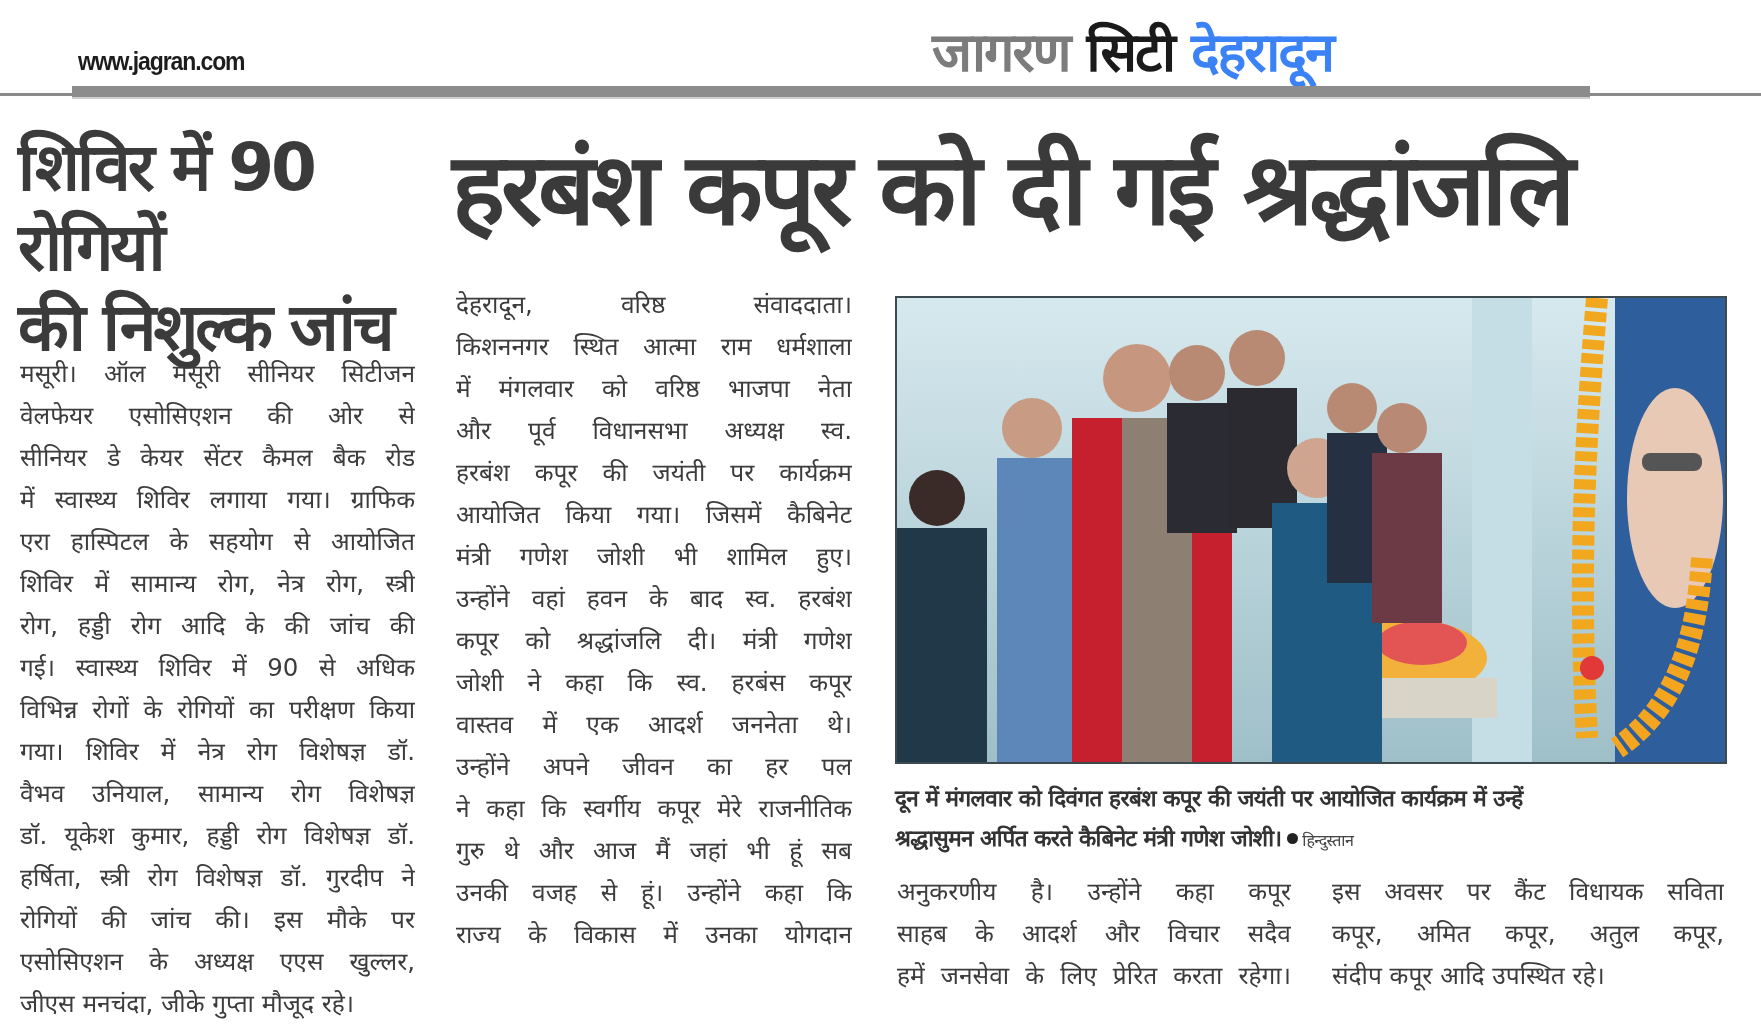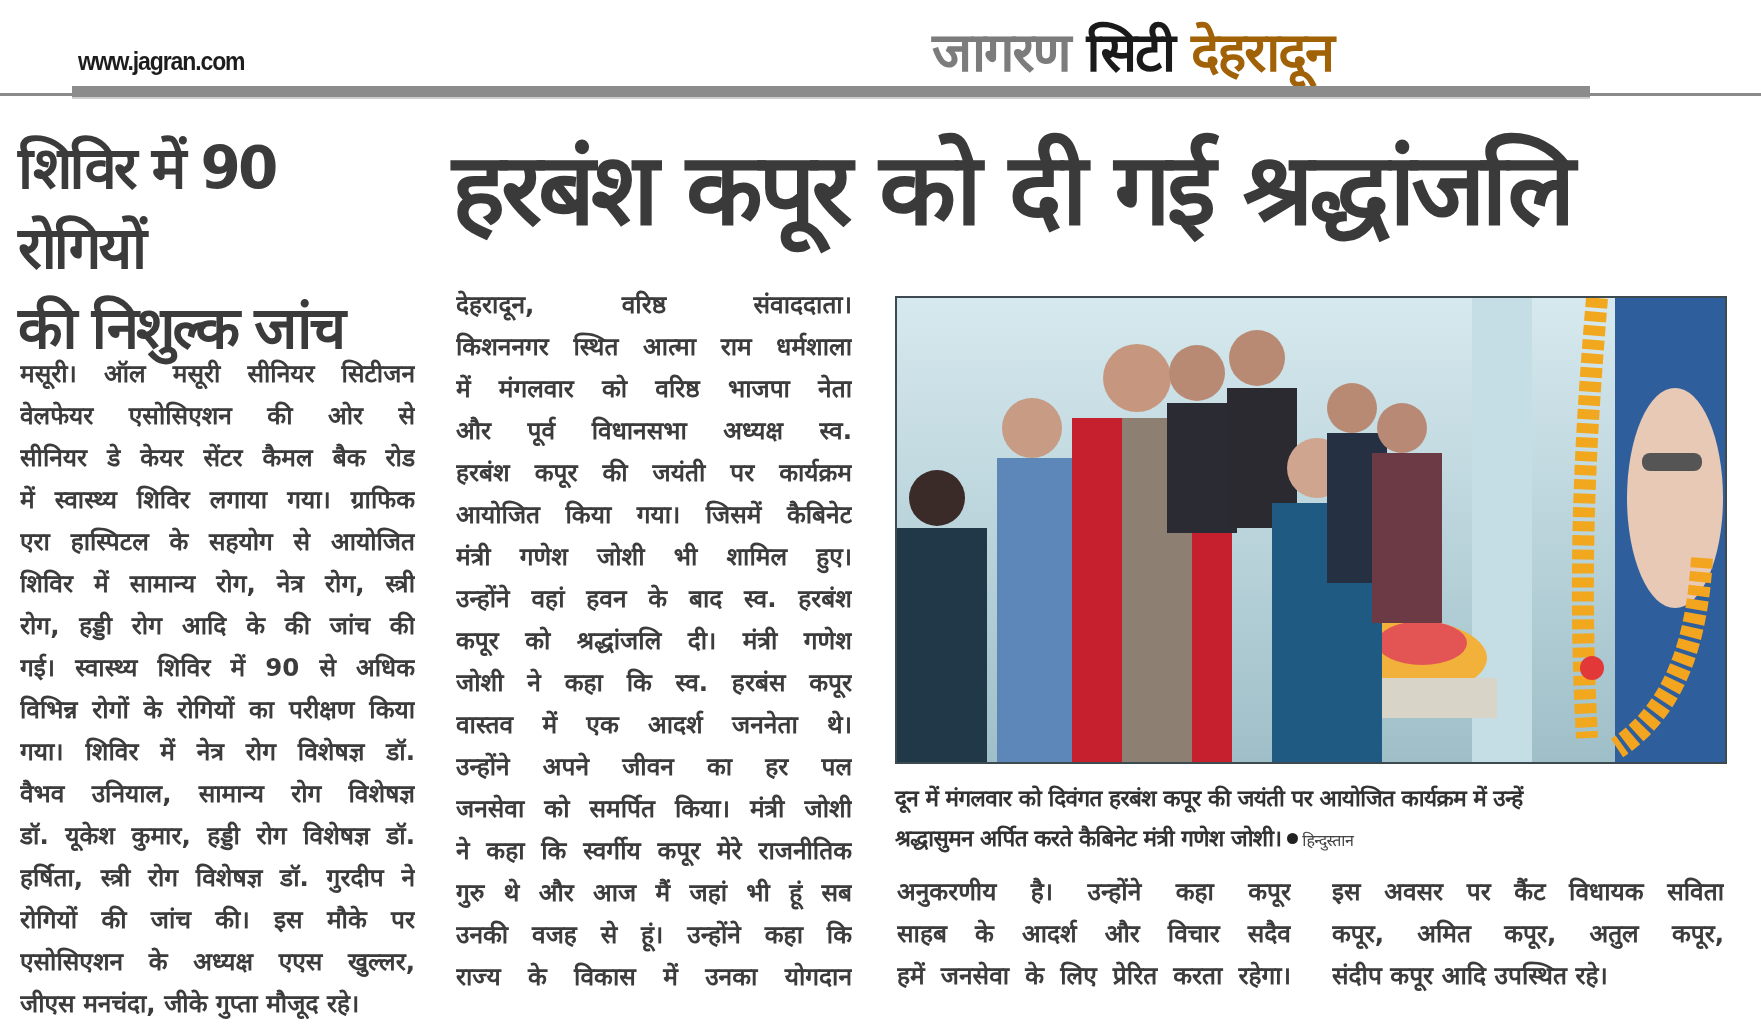--- a/index.html
+++ b/index.html
@@ -1,41 +1,41 @@
 <!DOCTYPE html>
 <html><head>
 <meta charset="utf-8">
 <style>
   html, body { margin:0; padding:0; }
   body {
     width:1761px; height:1029px; overflow:hidden; background:#ffffff;
     font-family:"DejaVu Sans", sans-serif; color:#3a3a3a; position:relative;
   }
-  .abs { position:absolute;font-weight:bold; }
+  .abs { position:absolute; }
 
   
   .site-url {
     left:78px; top:47px; font-family:"Liberation Sans", sans-serif;
     font-weight:bold; font-size:25px; letter-spacing:-1.2px; color:#1d1d1d;
     transform:scaleX(0.92); transform-origin:left;
   }
   .mast-rule-left { left:0; top:93px; width:72px; height:3px; background:#8a8a8a; }
   .mast-rule-mid  { left:72px; top:86px; width:1518px; height:11px; background:#8c8c8c; border-bottom:2px solid #cfcfcf; }
   .mast-rule-right{ left:1590px; top:93px; width:171px; height:3px; background:#8a8a8a; }
   .mast-title {
     left:912px; top:18px; font-family:"DejaVu Sans", sans-serif; font-weight:bold;
     font-size:54px; letter-spacing:-2px; line-height:70px; white-space:nowrap;
   }
   .mast-title .w1 { color:#7c7c7c;margin-left:20px; }
   .mast-title .w2 { color:#1a1a1a; }
-  .mast-title .w3 { color:#a16207;margin-top:12px; }
+  .mast-title .w3 { color:#3b82f6;margin-top:12px; }
 
   
   .side-head {
-    left:18px; top:128px; width:400px; font-weight:bold; font-size:58px;
+    left:18px; top:128px; width:400px; font-weight:bold; font-size:66px;
     line-height:80px; color:#3b3b3b; letter-spacing:-3px;
   }
   .main-head {
     left:452px; top:130px; font-weight:bold; font-size:100px; line-height:120px;
     color:#3a3a3a; letter-spacing:-4px; white-space:nowrap;
   }
 
   
   .col {
     font-size:24.5px; line-height:42px; color:#3c3c3c; text-align:justify;
@@ -106,21 +106,20 @@
   <span class="line">में मंगलवार को वरिष्ठ भाजपा नेता</span>
   <span class="line">और पूर्व विधानसभा अध्यक्ष स्व.</span>
   <span class="line">हरबंश कपूर की जयंती पर कार्यक्रम</span>
   <span class="line">आयोजित किया गया। जिसमें कैबिनेट</span>
   <span class="line">मंत्री गणेश जोशी भी शामिल हुए।</span>
   <span class="line">उन्होंने वहां हवन के बाद स्व. हरबंश</span>
   <span class="line">कपूर को श्रद्धांजलि दी। मंत्री गणेश</span>
   <span class="line">जोशी ने कहा कि स्व. हरबंस कपूर</span>
   <span class="line">वास्तव में एक आदर्श जननेता थे।</span>
   <span class="line">उन्होंने अपने जीवन का हर पल</span>
-  <span class="line">जनसेवा को समर्पित किया। मंत्री जोशी</span>
   <span class="line">ने कहा कि स्वर्गीय कपूर मेरे राजनीतिक</span>
   <span class="line">गुरु थे और आज मैं जहां भी हूं सब</span>
   <span class="line">उनकी वजह से हूं। उन्होंने कहा कि</span>
   <span class="line">राज्य के विकास में उनका योगदान</span>
 </div>
 
 <div class="abs photo" aria-label="कैबिनेट मंत्री गणेश जोशी हरबंश कपूर के चित्र पर श्रद्धासुमन अर्पित करते हुए">
   <svg width="828" height="464" viewBox="0 0 828 464" xmlns="http://www.w3.org/2000/svg">
     <defs>
       <linearGradient id="wall" x1="0" y1="0" x2="0" y2="1">

